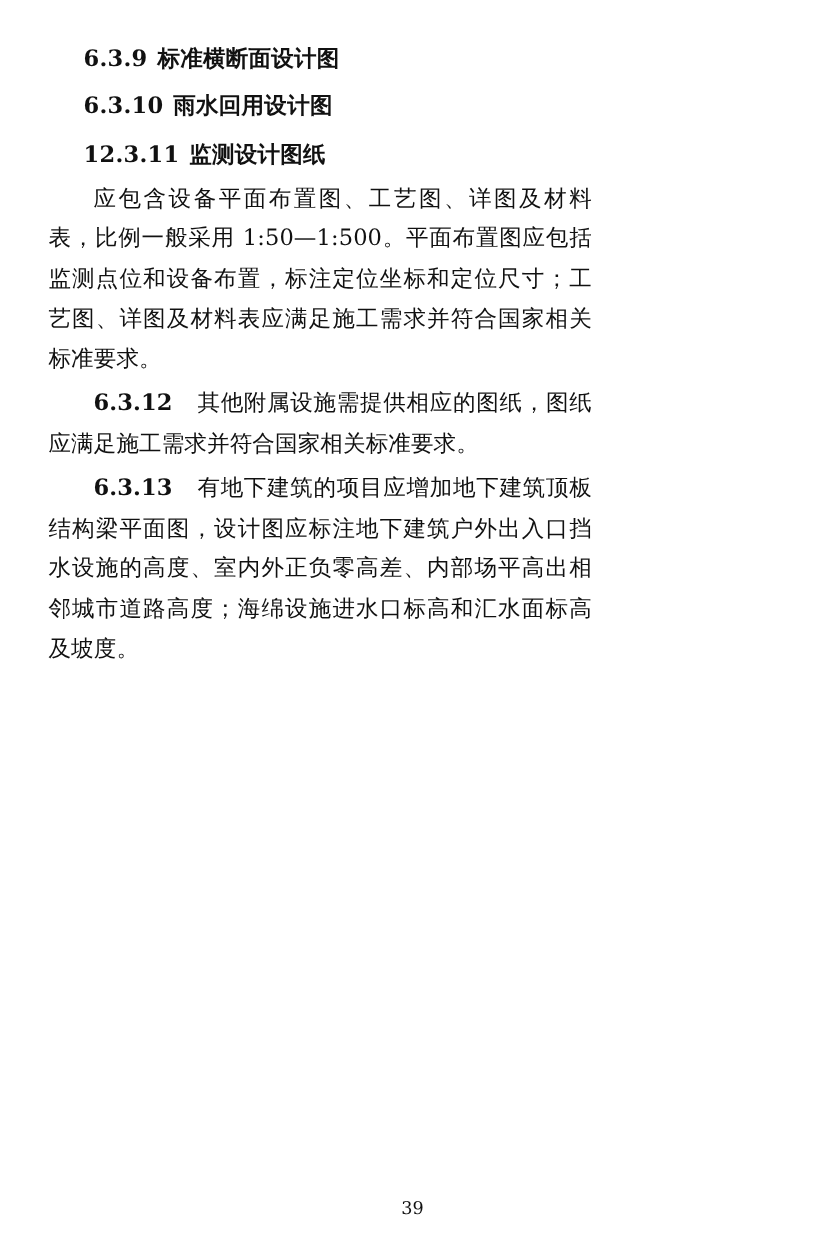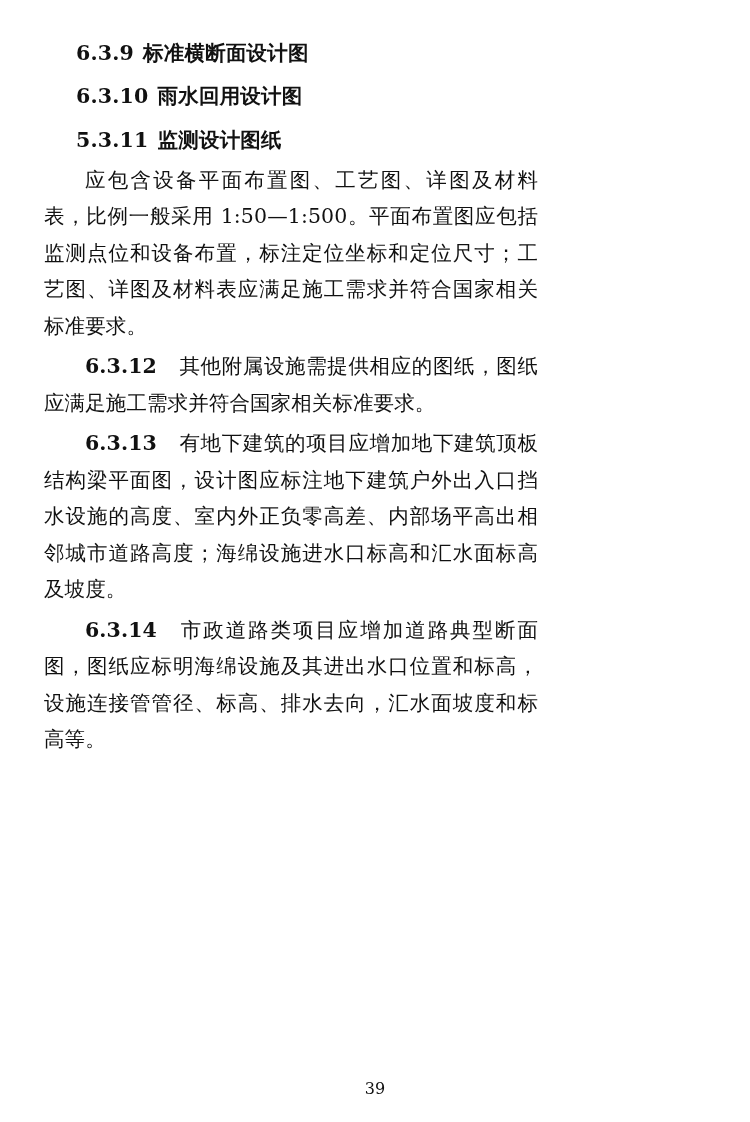--- a/index.html
+++ b/index.html
@@ -50,21 +50,21 @@
     text-indent: 41px;
   }
   p.para .lead {
     font-weight: bold;
   }
   p.para .leadtext {
     margin-left: 22px;
   }
   .pagenum {
     position: absolute;
-    bottom: 24px;
+    bottom: 14px;
     left: 0;
     width: 750px;
     text-align: center;
     font-size: 16px;
     font-family: "DejaVu Serif", "Liberation Serif", serif;
     color: #111111;
   }
 </style>
 </head>
 <body>
@@ -75,32 +75,29 @@
     <span class="num">6.3.9</span><span class="htext">标准横断面设计图</span>
   </div>
 
 
   <div class="heading">
     <span class="num">6.3.10</span><span class="htext">雨水回用设计图</span>
   </div>
 
 
   <div class="heading">
-    <span class="num">5.3.11</span><span class="htext">监测设计图纸</span>
+    <span class="num">12.3.11</span><span class="htext">监测设计图纸</span>
   </div>
 
   <p class="para">应包含设备平面布置图、工艺图、详图及材料表，比例一般采用 1:50—1:500。平面布置图应包括监测点位和设备布置，标注定位坐标和定位尺寸；工艺图、详图及材料表应满足施工需求并符合国家相关标准要求。</p>
 
   <p class="para inline-head">
     <span class="lead">6.3.12</span><span class="leadtext">其他附属设施需提供相应的图纸，图纸应满足施工需求并符合国家相关标准要求。</span>
   </p>
 
   <p class="para inline-head">
     <span class="lead">6.3.13</span><span class="leadtext">有地下建筑的项目应增加地下建筑顶板结构梁平面图，设计图应标注地下建筑户外出入口挡水设施的高度、室内外正负零高差、内部场平高出相邻城市道路高度；海绵设施进水口标高和汇水面标高及坡度。</span>
   </p>
 
-  <p class="para inline-head">
-    <span class="lead">6.3.14</span><span class="leadtext">市政道路类项目应增加道路典型断面图，图纸应标明海绵设施及其进出水口位置和标高，设施连接管管径、标高、排水去向，汇水面坡度和标高等。</span>
-  </p>
 
 
   <div class="pagenum">39</div>
 </div>
 
 </body></html>

